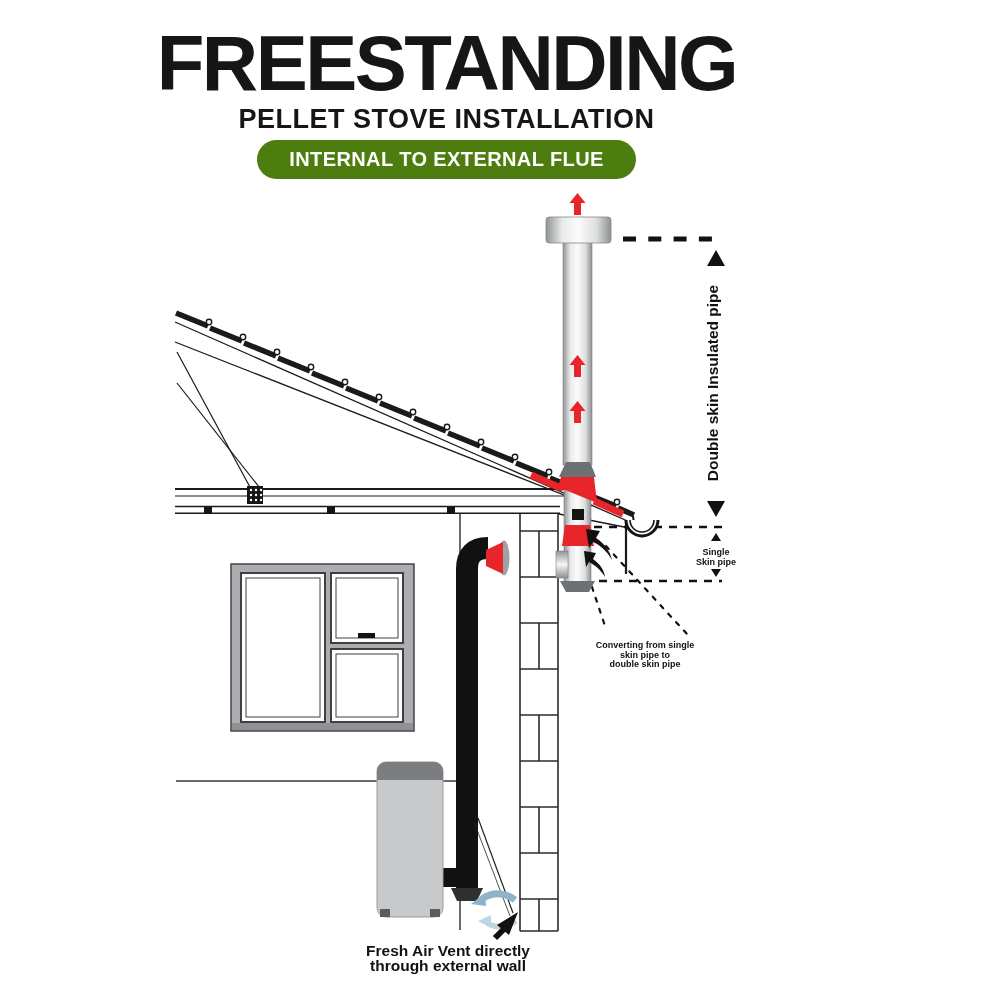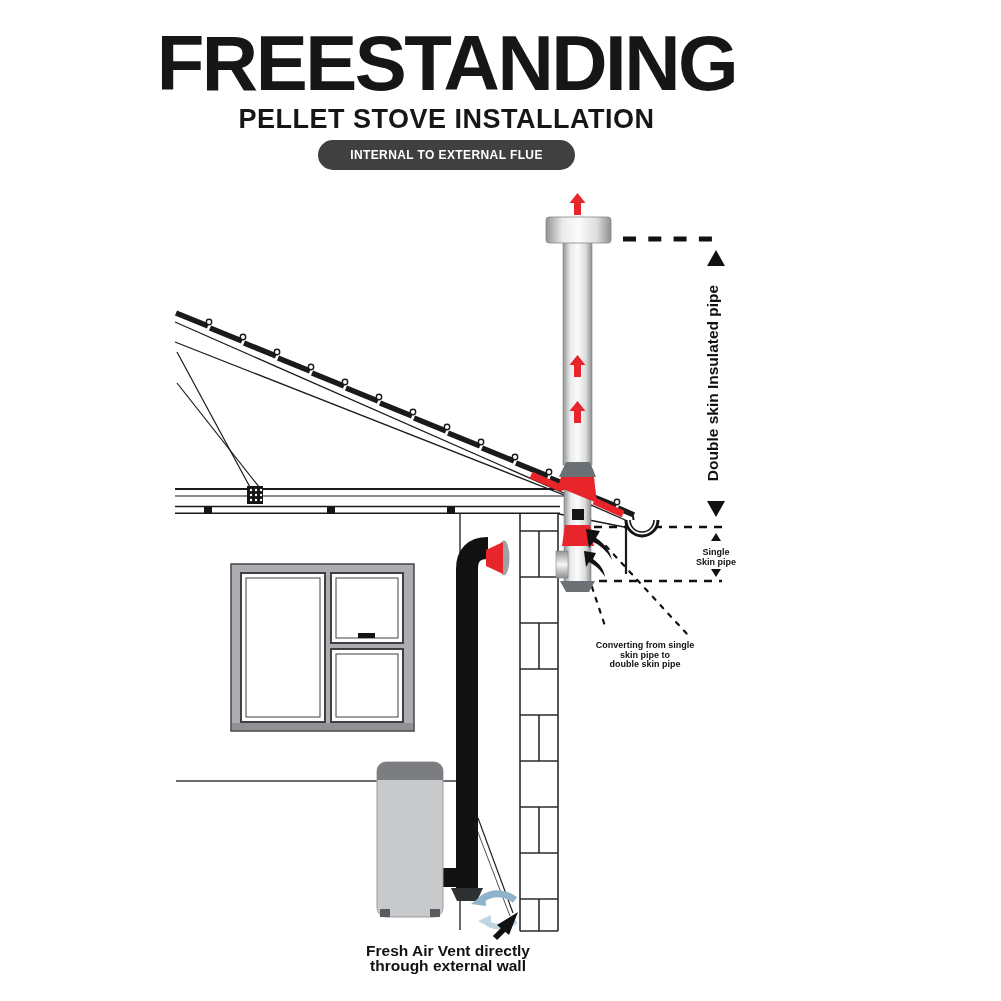--- a/index.html
+++ b/index.html
@@ -3,21 +3,21 @@
 <meta charset="utf-8">
 <style>
   html,body{margin:0;padding:0;background:#fff;}
   .stage{position:relative;width:893px;height:1001px;background:#fff;overflow:hidden;
          font-family:"Liberation Sans",sans-serif;color:#161616;}
   .title{position:absolute;top:24px;left:0;width:100%;text-align:center;
          font-size:78px;font-weight:900;letter-spacing:-2.5px;line-height:1;color:#161616;}
   .subtitle{position:absolute;top:104px;left:0;width:100%;text-align:center;
             font-size:27px;font-weight:700;letter-spacing:0.5px;color:#161616;}
   .badge-wrap{position:absolute;top:140px;left:0;width:100%;text-align:center;}
-  .badge{display:inline-block;background:#404040;color:#ffffff;font-size:12px;font-weight:700;
+  .badge{display:inline-block;background:#4d7c0f;color:#ffffff;font-size:20px;font-weight:700;
          letter-spacing:0.4px;padding:8px 32px;border-radius:20px;}
   svg.diagram{position:absolute;left:0;top:0;width:1001px;height:1001px;}
   svg text{font-family:"Liberation Sans",sans-serif;}
 </style>
 </head>
 <body>
 
 <div class="stage">
 
   <div class="title">FREESTANDING</div>

